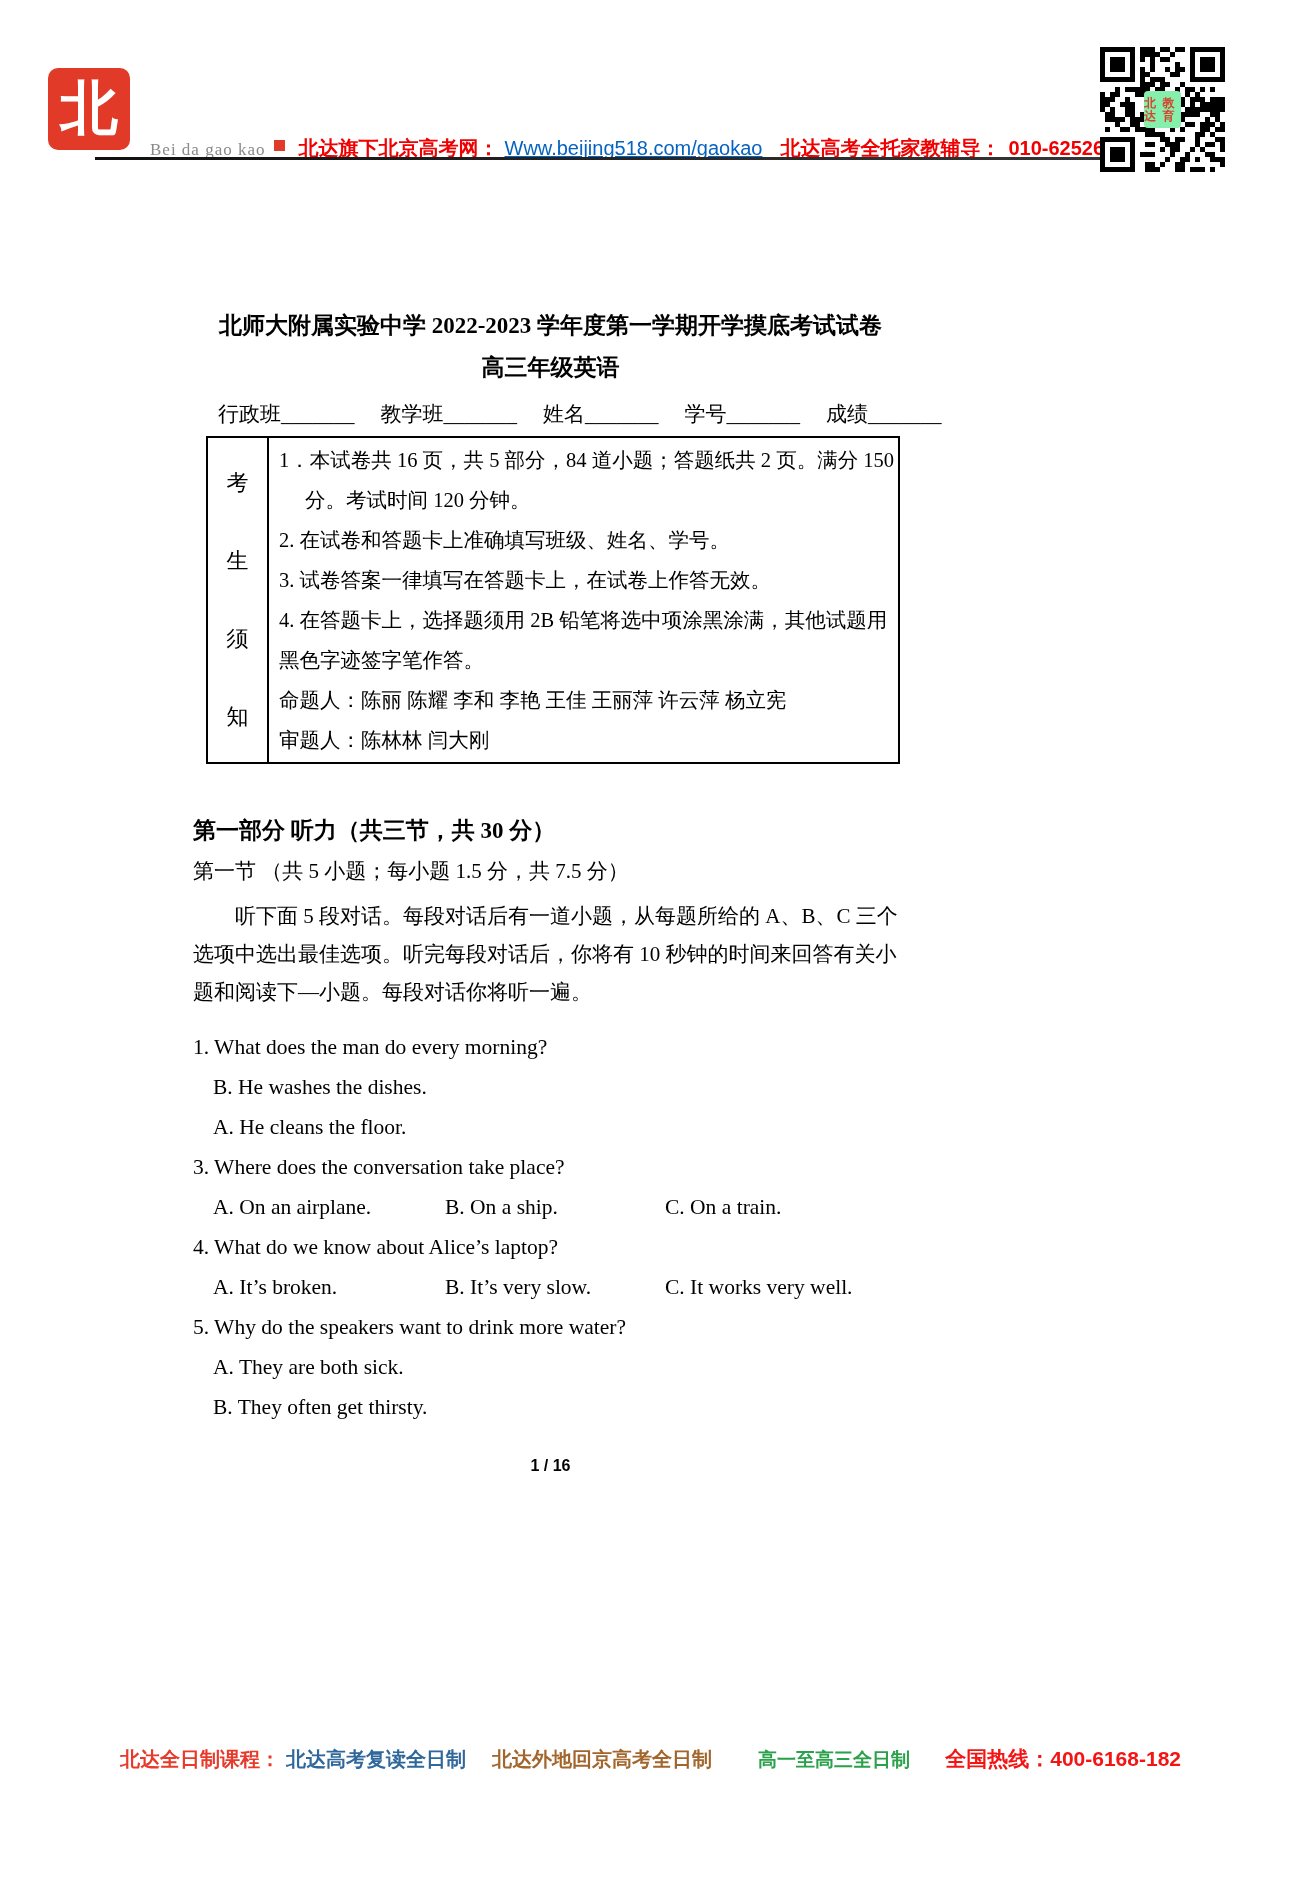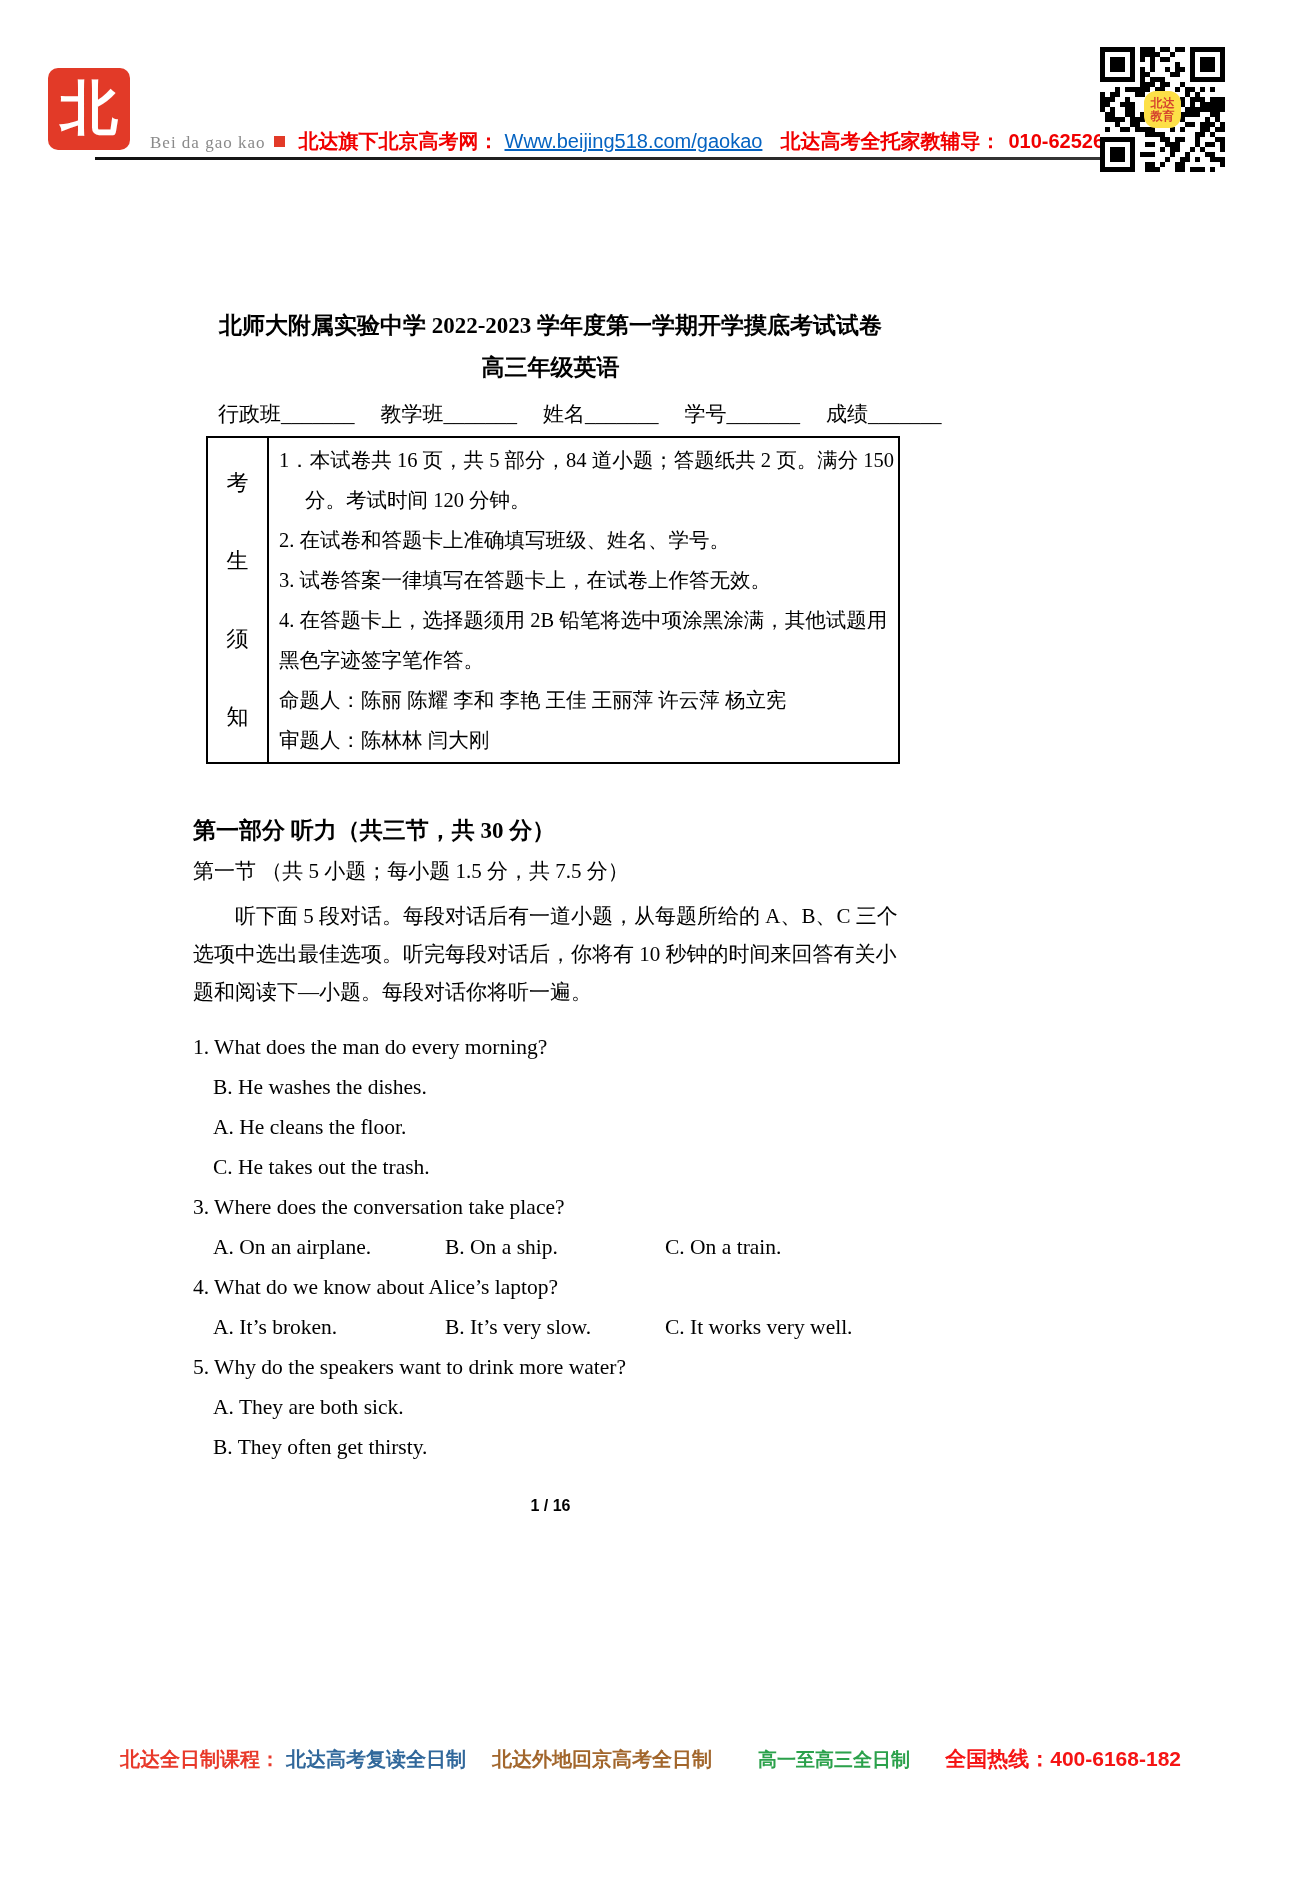--- a/index.html
+++ b/index.html
@@ -16,36 +16,36 @@
                 font-family:"Liberation Serif",serif; }
   .brand { position:absolute; left:132px; top:64px; width:200px; color:#e23a28;
            font-size:60px; font-weight:bold; letter-spacing:2px; font-style:italic;
            font-family:"Liberation Serif","DejaVu Serif",serif; }
   .header-line { position:absolute; left:150px; top:128px; display:flex;
                  align-items:baseline; white-space:nowrap; }
   .pinyin { color:#8a8a8a; font-size:17px; letter-spacing:1px; }
   .red-sq { width:11px; height:11px; background:#e23a28; margin:0 14px 0 8px;
             align-self:center; }
   .hdr-red { color:#f00000; font-size:20px; font-weight:bold;
-             font-family:"Liberation Sans","DejaVu Sans",sans-serif; }
+             font-family:"Liberation Sans","DejaVu Sans",sans-serif;margin-top:7px; }
   .hdr-link { color:#0563c1; font-size:20px; margin:0 18px 0 6px;
               font-family:"Liberation Sans","DejaVu Sans",sans-serif;
               text-decoration:underline; }
   .hdr-phone { color:#f00000; font-size:20px; font-weight:bold; margin-left:8px;
                font-family:"Liberation Sans","DejaVu Sans",sans-serif; }
   .rule { position:absolute; left:95px; top:157px; width:1112px; height:3px;
           background:linear-gradient(90deg,#111,#3a3a3a); }
   .qr { position:absolute; left:1100px; top:47px; width:125px; height:125px;
         background:#fff; }
   .qr b { position:absolute; width:5px; height:5px; background:#000; }
   .qr .f { position:absolute; width:35px; height:35px; border:5px solid #000; }
   .qr .f::after { content:""; position:absolute; inset:5px; background:#000; }
   .f.tl { left:0; top:0; } .f.tr { right:0; top:0; } .f.bl { left:0; bottom:0; }
   .qr-center { position:absolute; left:44px; top:44px; width:37px; height:37px;
-               background:#fde047; border-radius:12px; display:flex; flex-direction:column;
+               background:#86efac; border-radius:4px; display:flex; flex-direction:row;
                align-items:center; justify-content:center; z-index:2; }
   .qr-center span { color:#d5442e; font-size:12px; line-height:13px; font-weight:bold; }
 
   
   .content { position:absolute; left:193px; top:308px; width:715px; }
   .title1 { font-size:23px; font-weight:bold; text-align:center; line-height:36px;
             white-space:nowrap; }
   .title2 { font-size:23px; font-weight:bold; text-align:center; line-height:40px;
             padding-top:4px; }
   .info-row { display:flex; gap:26px; padding:6px 0 0 25px; font-size:21px;
@@ -354,21 +354,20 @@
       <div class="cn-line">题和阅读下—小题。每段对话你将听一遍。</div>
     </div>
 
     <div class="questions">
 
       <div class="q">
         <div class="q-text">1. What does the man do every morning?</div>
         <div class="opt-stack">
           <div>B. He washes the dishes.</div>
           <div>A. He cleans the floor.</div>
-          <div>C. He takes out the trash.</div>
         </div>
       </div>
 
 
       <div class="q">
         <div class="q-text">3. Where does the conversation take place?</div>
         <div class="opt-row">
           <span>A. On an airplane.</span>
           <span>B. On a ship.</span>
           <span>C. On a train.</span>

